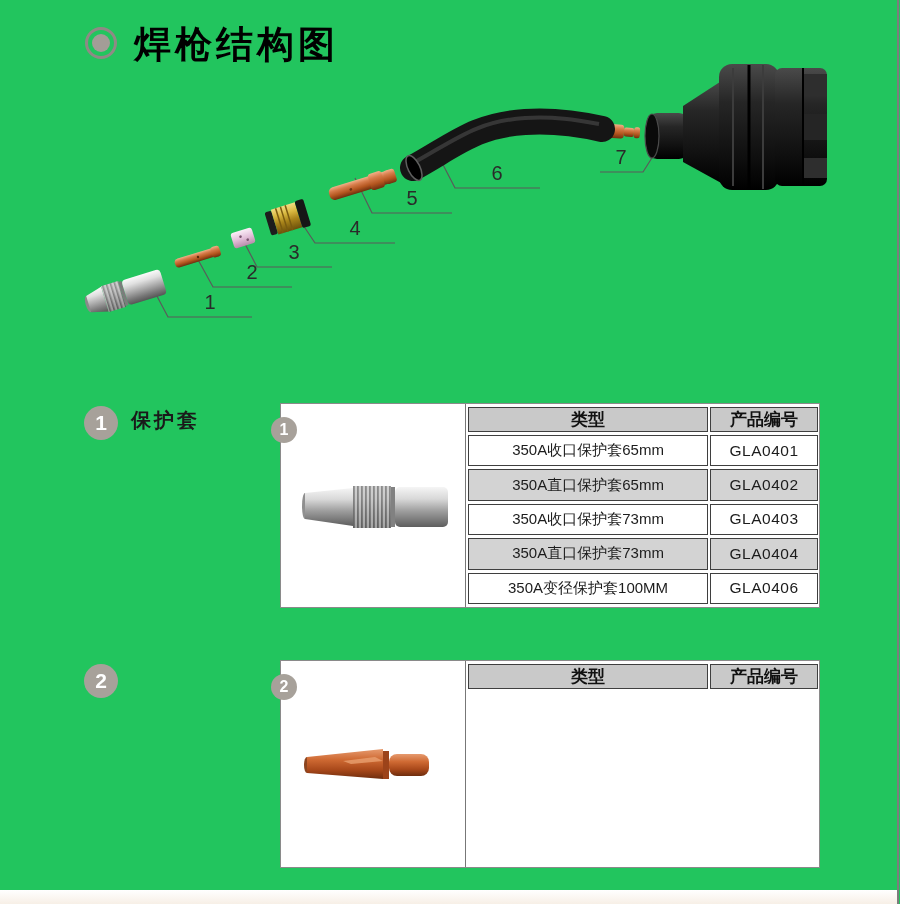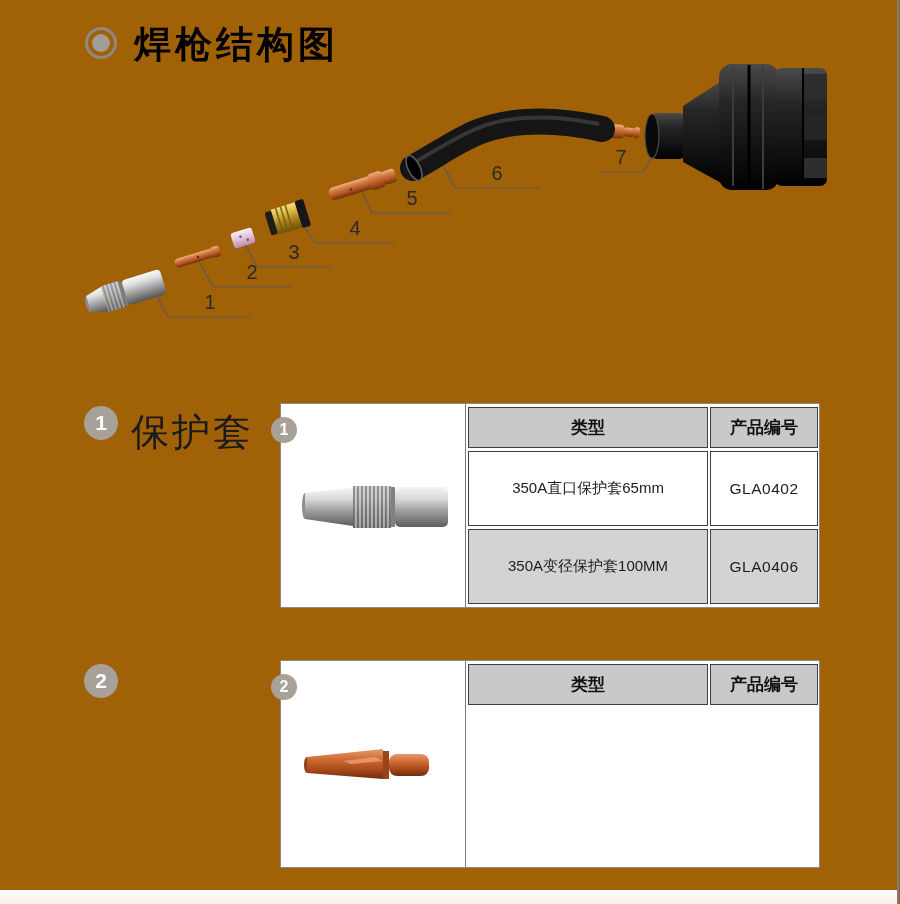--- a/index.html
+++ b/index.html
@@ -1,50 +1,50 @@
 <!DOCTYPE html>
 <html><head>
 <meta charset="utf-8">
 <style>
   html,body{margin:0;padding:0;background:#e8e8e8;}
-  .page{position:relative;width:900px;height:904px;background:#a16207;overflow:hidden;
+  .page{position:relative;width:900px;height:904px;background:#22c55e;overflow:hidden;
         font-family:"Liberation Sans","DejaVu Sans",sans-serif;margin:0 auto;}
   .page-edge{position:absolute;top:0;bottom:0;right:1px;width:2px;background:#7d7d7d;}
   .bottom-fade{position:absolute;left:0;right:3px;bottom:0;height:14px;
         background:linear-gradient(to bottom,#ffffff,#f7efe6);}
 
   
   .title-bullet{position:absolute;left:85px;top:27px;width:32px;height:32px;border:3px solid #8f8a85;
         border-radius:50%;box-sizing:border-box;}
   .title-bullet .inner{position:absolute;left:4px;top:4px;width:18px;height:18px;border-radius:50%;
         background:#a39d97;}
   .page-title{position:absolute;left:134px;top:20px;font-size:37px;font-weight:bold;color:#000;
         letter-spacing:4px;}
 
   
   .diagram{position:absolute;left:55px;top:50px;}
   .diagram text{font-family:"Liberation Sans","DejaVu Sans",sans-serif;font-size:20px;fill:#2a2a2a;}
 
   
   .sec-badge{position:absolute;width:34px;height:34px;border-radius:50%;background:#a7a19a;
         color:#fff;font-size:21px;font-weight:bold;text-align:center;line-height:34px;}
-  .sec-title{position:absolute;font-size:38px;font-weight:normal;color:#1a1a1a;letter-spacing:3px;}
+  .sec-title{position:absolute;font-size:20px;font-weight:bold;color:#1a1a1a;letter-spacing:3px;}
 
   
   .panel{position:absolute;left:280px;width:540px;background:#fff;border:1px solid #8a8a8a;
         box-sizing:border-box;}
   .corner-badge{position:absolute;left:-10px;top:13px;width:26px;height:26px;border-radius:50%;
         background:#a7a19a;color:#fff;font-size:16px;font-weight:bold;text-align:center;
         line-height:26px;z-index:3;}
   .imgcell{position:absolute;left:0;top:0;width:184px;height:100%;border-right:1px solid #777;}
   .imgcell svg{position:absolute;}
   table.spec{position:absolute;left:185px;top:0;width:354px;height:100%;
         border-collapse:separate;border-spacing:2px 3px;table-layout:fixed;}
   table.spec th,table.spec td{border:1px solid #3f3f3f;text-align:center;vertical-align:middle;
-        padding:8px;overflow:hidden;white-space:nowrap;}
+        padding:0;overflow:hidden;white-space:nowrap;}
   table.spec th{background:#c9c9c9;font-size:17px;font-weight:bold;color:#111;}
   table.spec td{font-size:15px;color:#1c1c1c;}
   table.spec td.code{font-size:15.5px;letter-spacing:.5px;}
   table.spec tbody tr:nth-child(odd) td{background:#ffffff;}
   table.spec tbody tr:nth-child(even) td{background:#d3d3d3;}
   col.c-type{width:69%;} col.c-code{width:31%;}
 </style>
 </head>
 <body>
 
@@ -210,22 +210,34 @@
           <col class="c-code">
         </colgroup>
       <thead>
         <tr>
           <th>类型</th>
           <th>产品编号</th>
         </tr>
       </thead>
       <tbody>
         <tr>
+          <td>350A收口保护套65mm</td>
+          <td class="code">GLA0401</td>
+          </tr>
+        <tr>
           <td>350A直口保护套65mm</td>
           <td class="code">GLA0402</td>
+          </tr>
+        <tr>
+          <td>350A收口保护套73mm</td>
+          <td class="code">GLA0403</td>
+          </tr>
+        <tr>
+          <td>350A直口保护套73mm</td>
+          <td class="code">GLA0404</td>
           </tr>
         <tr>
           <td>350A变径保护套100MM</td>
           <td class="code">GLA0406</td>
           </tr>
       </tbody>
     </table>
   </div>
 
   <div class="sec-badge" style="left:84px;top:664px;">2</div>

